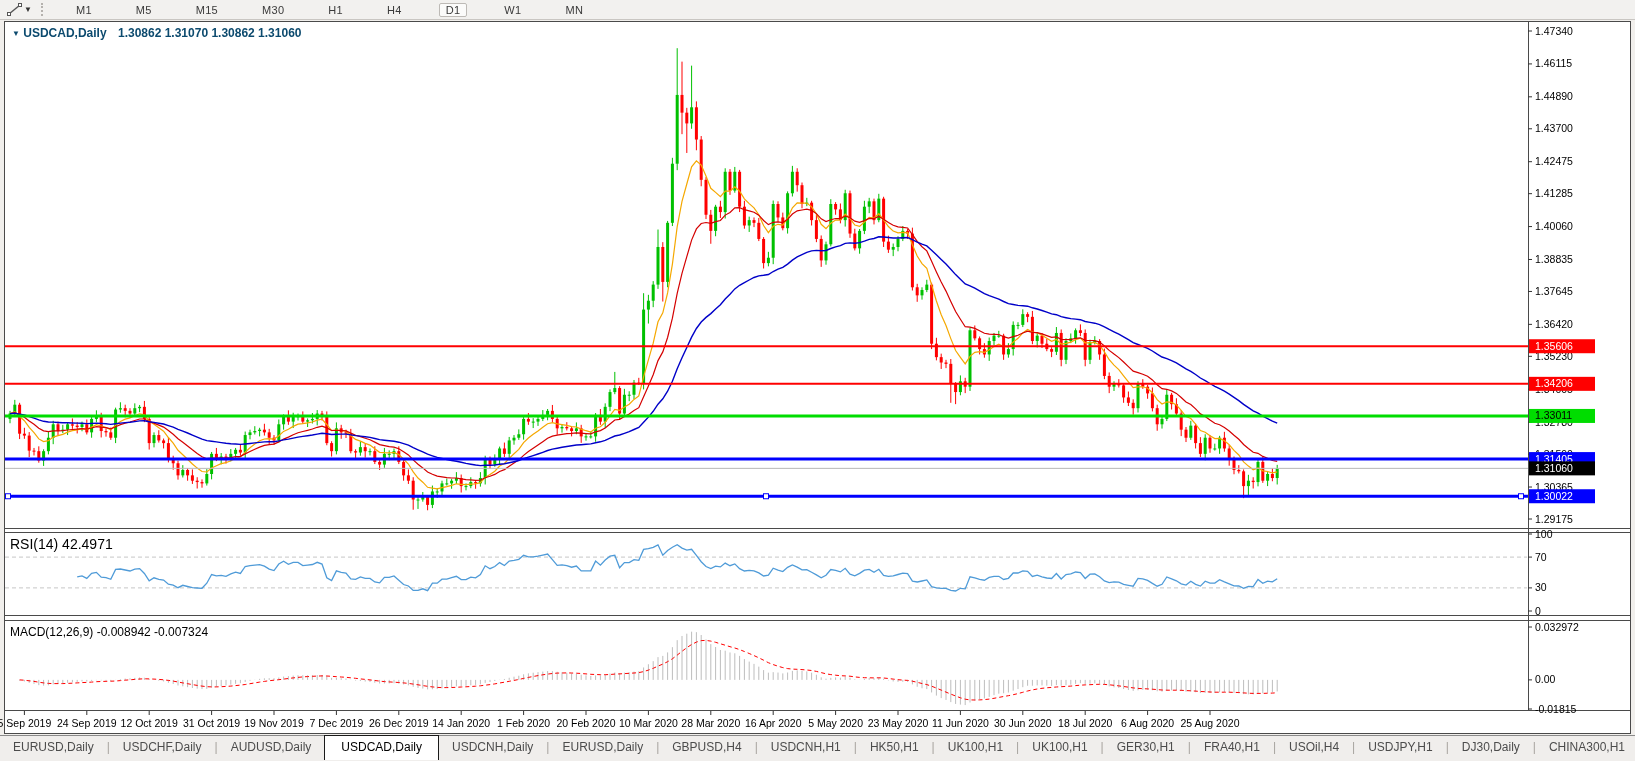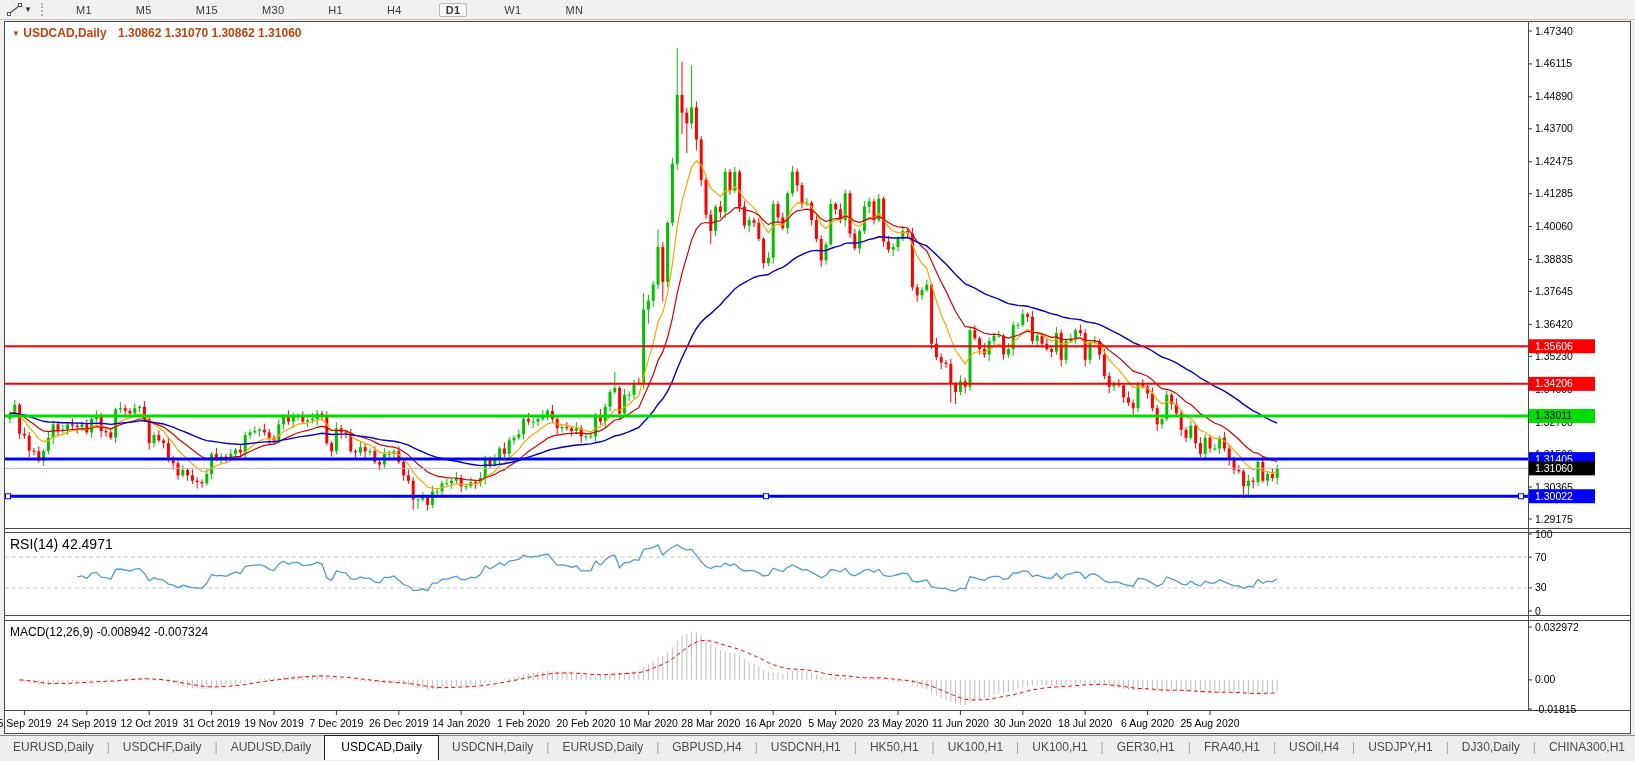--- a/index.html
+++ b/index.html
@@ -5,21 +5,21 @@
   html,body{margin:0;padding:0;background:#e9e7e4;font-family:"Liberation Sans",sans-serif;
             width:1635px;height:761px;overflow:hidden;-webkit-font-smoothing:antialiased;}
   .stage{position:relative;width:1635px;height:761px;background:#f1efec;}
   
   .toolbar{position:absolute;left:0;top:0;width:1635px;height:19px;background:#f2f1ef;
            border-bottom:1px solid #c9c6c2;display:flex;align-items:center;font-size:11px;color:#333;}
   .toolicon{width:20px;height:15px;display:flex;align-items:center;justify-content:center;margin-left:4px;}
   .caret{font-size:8px;color:#333;margin:0 3px 0 0;}
   .grip{width:5px;height:13px;margin:0 6px;border-left:2px dotted #b5b2ae;}
   .tfbtn{padding:1px 7px;margin:0 15px;color:#3a3a3a;letter-spacing:.3px;cursor:default;}
-  .tfbtn.active{background:#fbfbfa;border:1px solid #bdbab6;border-radius:2px;padding:0 6px;font-weight:bold;}
+  .tfbtn.active{background:#fbfbfa;border:1px solid #bdbab6;border-radius:2px;padding:0 6px;}
   
   svg text{font-family:"Liberation Sans",sans-serif;}
   
   .tabbar{position:absolute;left:0;top:735px;width:1635px;height:26px;background:#f0eeec;
           border-top:1px solid #8a8a8a;display:flex;align-items:flex-start;font-size:12px;color:#4c4c4c;}
   .tabspacer{width:42px;}
   .tab{padding:4px 13px 5px 13px;white-space:nowrap;cursor:default;}
   .tab.active{background:#ffffff;border:1px solid #1a1a1a;border-bottom:none;color:#000;
               margin-top:-2px;padding:4px 16px 6px 16px;position:relative;top:1px;}
   .tabsep{color:#a7a49f;padding:0 0 5px 0;}
@@ -978,21 +978,21 @@
         <text x="1022.8" y="727" font-size="10.5" fill="#000" text-anchor="middle">30 Jun 2020</text>
         <line x1="1085.2" y1="711" x2="1085.2" y2="715" stroke="#333"></line>
         <text x="1085.2" y="727" font-size="10.5" fill="#000" text-anchor="middle">18 Jul 2020</text>
         <line x1="1147.6" y1="711" x2="1147.6" y2="715" stroke="#333"></line>
         <text x="1147.6" y="727" font-size="10.5" fill="#000" text-anchor="middle">6 Aug 2020</text>
         <line x1="1210" y1="711" x2="1210" y2="715" stroke="#333"></line>
         <text x="1210" y="727" font-size="10.5" fill="#000" text-anchor="middle">25 Aug 2020</text>
       </g>
     </svg>
 
-  <div style="position:absolute;left:12px;top:26px;font-size:12px;font-weight:bold;color:#c2410c;">
+  <div style="position:absolute;left:12px;top:26px;font-size:12px;font-weight:bold;color:#0c4a6e;">
     <span style="font-size:8px;vertical-align:1px;">▼</span>
     <span>USDCAD,Daily</span>
     <span style="margin-left:8px;">1.30862 1.31070 1.30862 1.31060</span>
   </div>
   <div style="position:absolute;left:10px;top:536px;font-size:14px;color:#000;">RSI(14) 42.4971</div>
   <div style="position:absolute;left:10px;top:625px;font-size:12px;color:#000;">MACD(12,26,9) -0.008942 -0.007324</div>
 
   <div class="tabbar">
     <span class="tabspacer"></span>
     <span id="tabs-holder" style="display:flex;align-items:flex-end;">

